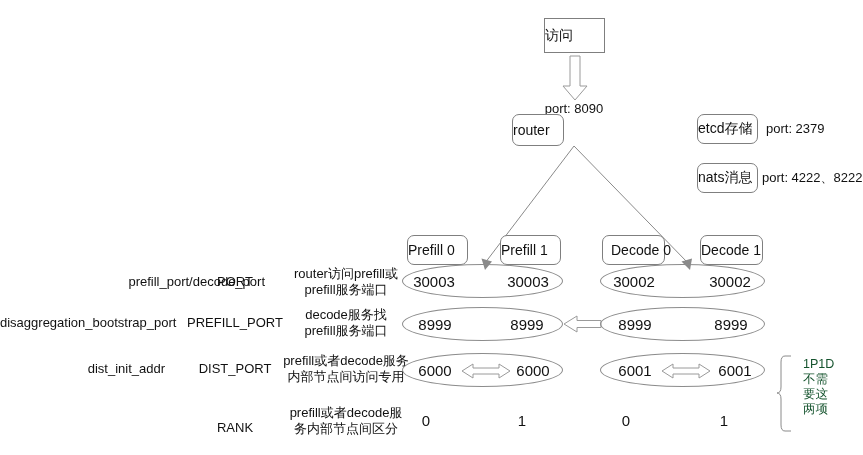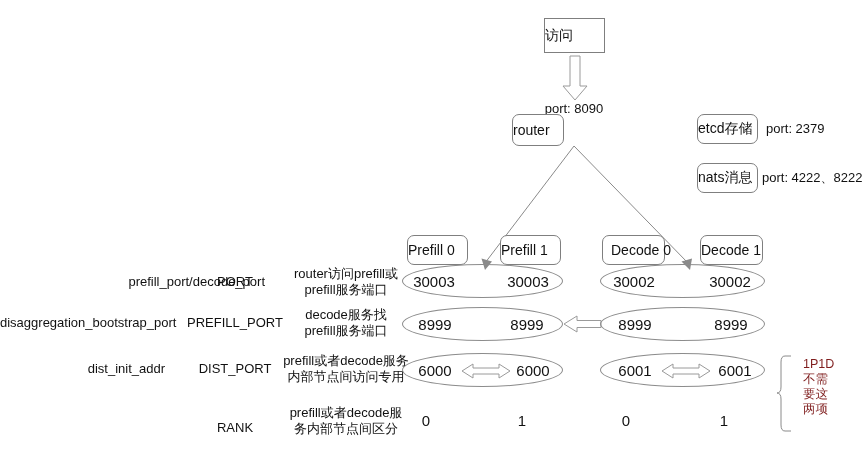--- a/index.html
+++ b/index.html
@@ -61,21 +61,21 @@
 
   svg { overflow: visible; }
   .arrow-fill  { fill: #ffffff; stroke: #9a9a9a; stroke-width: 1; }
   .line-arrow  { fill: none; stroke: #8a8a8a; stroke-width: 1; }
   .line-arrow-head { fill: #8a8a8a; stroke: none; }
   .bracket { fill: none; stroke: #8a8a8a; stroke-width: 1; }
 
   .bracket-text {
     font-size: 12.5px;
     line-height: 15px;
-    color: #7f1d1d;
+    color: #14532d;
     white-space: nowrap;
   }
 </style>
 </head>
 <body>
 
 <div id="canvas">
 
   <div class="abs box" style="left:544px; top:18px; width:61px; height:35px;">
     <span>访问</span>

